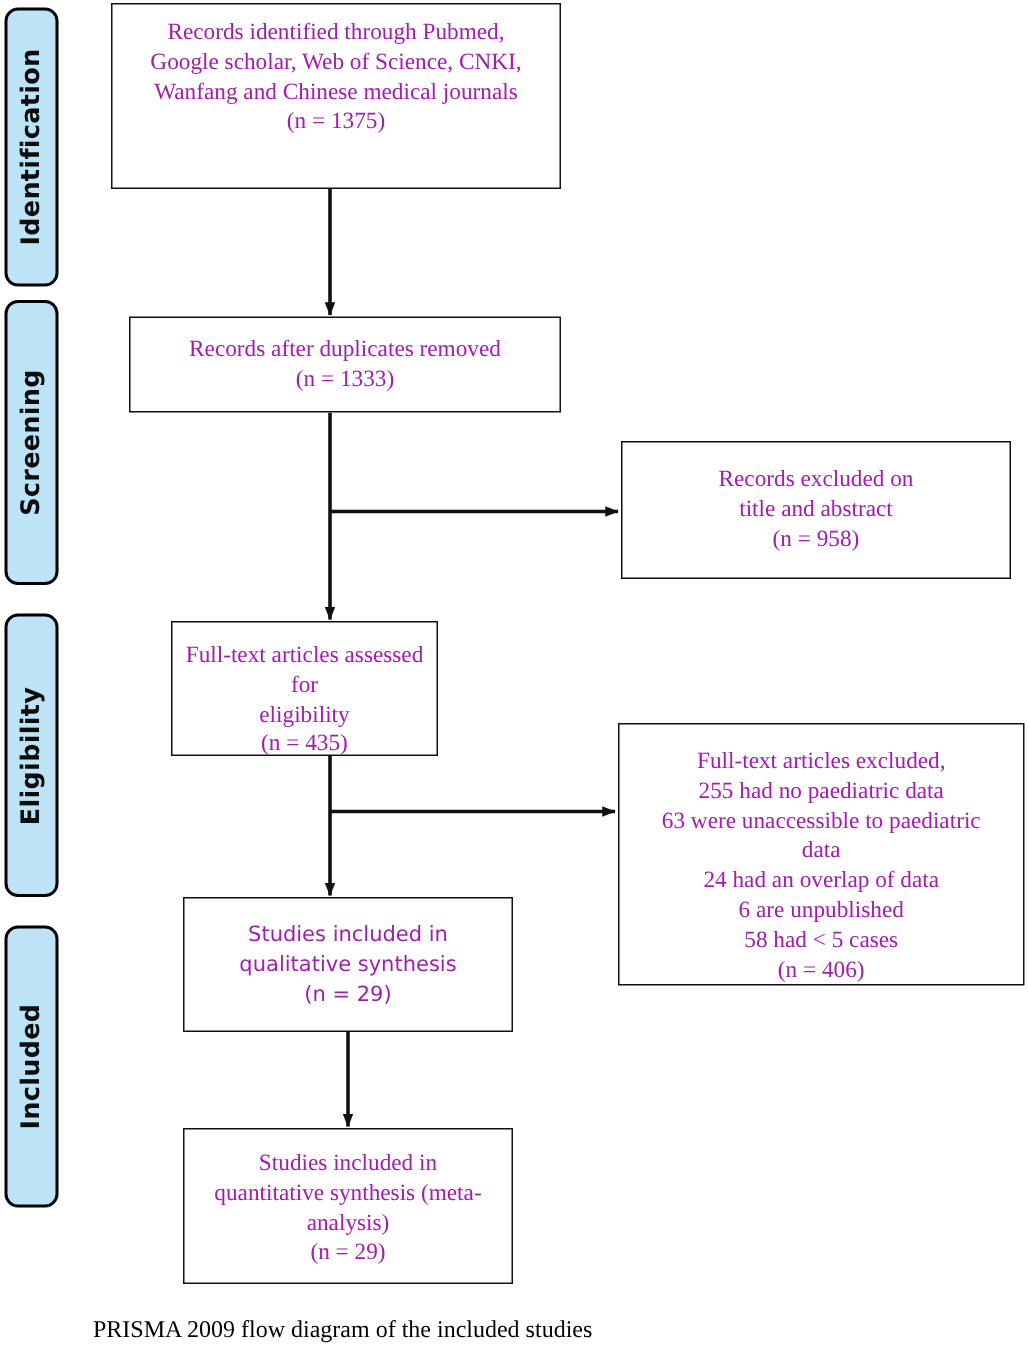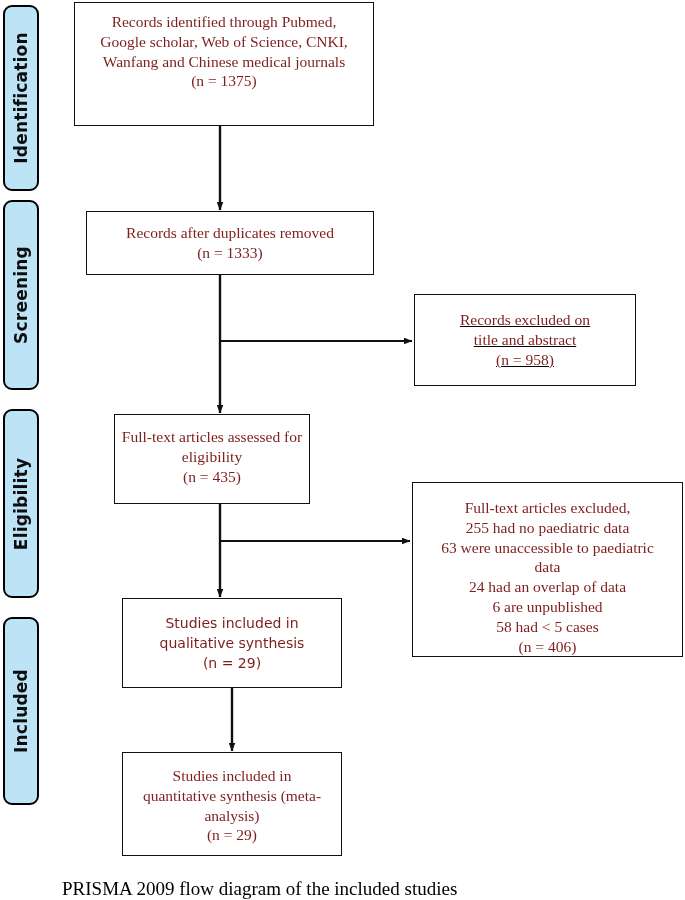--- a/index.html
+++ b/index.html
@@ -45,21 +45,21 @@
     background: #ffffff;
     border: 1.6px solid #111111;
     display: flex;
     flex-direction: column;
     align-items: center;
   }
   .flow-box-text {
     font-family: "Liberation Serif", serif;
     font-size: 15.5px;
     line-height: 1.28;
-    color: #7f1d1d;
+    color: #a21caf;
     text-align: center;
     white-space: pre-line;
     width: 100%;
   }
   .flow-box.sans .flow-box-text {
     font-family: "DejaVu Sans", sans-serif;
     font-size: 14px;
     line-height: 1.42;
   }
 
@@ -79,21 +79,21 @@
     top: 0;
     width: 685px;
     height: 900px;
     pointer-events: none;
   }
 
   
   .caption {
     position: absolute;
     font-family: "Liberation Serif", serif;
-    font-size: 19px;
+    font-size: 16px;
     color: #000000;
     white-space: nowrap;
   }
 </style>
 </head>
 <body>
 
 <div id="page">
 
   <svg id="connectors" viewBox="0 0 685 900" xmlns="http://www.w3.org/2000/svg">
@@ -137,27 +137,27 @@
 Google scholar, Web of Science, CNKI,
 Wanfang and Chinese medical journals
 (n = 1375)</div>
   </div>
 
   <div class="flow-box box-duplicates" style="left:86px; top:211px; width:288px; height:64px;">
     <div class="flow-box-text">Records after duplicates removed
 (n =   1333)</div>
   </div>
 
-  <div class="flow-box box-excluded-title" style="left:414px; top:294px; width:222px; height:92px;text-decoration:underline;">
+  <div class="flow-box box-excluded-title" style="left:414px; top:294px; width:260px; height:92px;">
     <div class="flow-box-text">Records excluded on
 title and abstract
 (n =   958)</div>
   </div>
 
-  <div class="flow-box box-fulltext" style="left:114px; top:414px; width:196px; height:90px;">
+  <div class="flow-box box-fulltext" style="left:114px; top:414px; width:178px; height:90px;">
     <div class="flow-box-text">Full-text articles assessed for
 eligibility
 (n = 435)</div>
   </div>
 
   <div class="flow-box box-excluded-full" style="left:412px; top:466px; width:271px; height:175px;margin-top:16px;">
     <div class="flow-box-text">Full-text articles excluded,
 255 had no paediatric data
 63 were unaccessible to paediatric
 data

